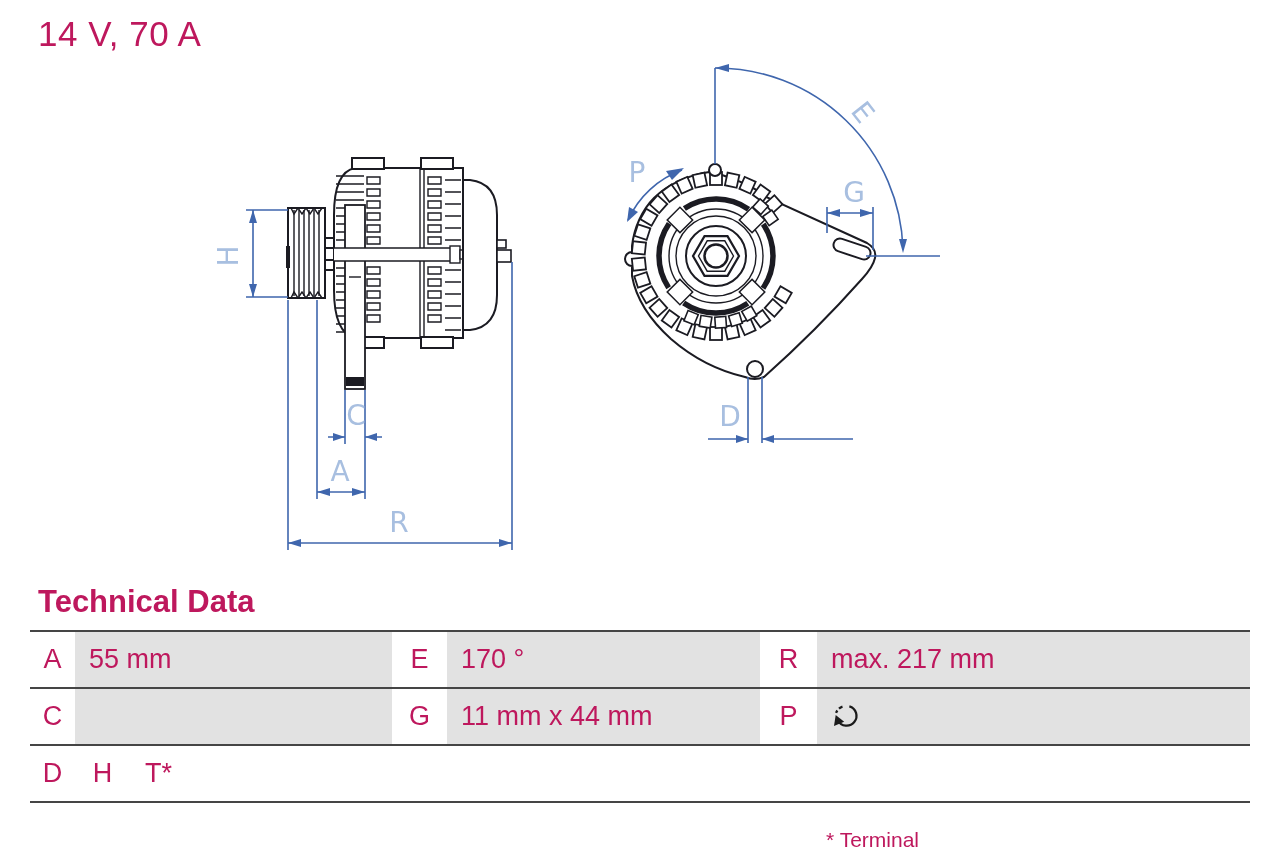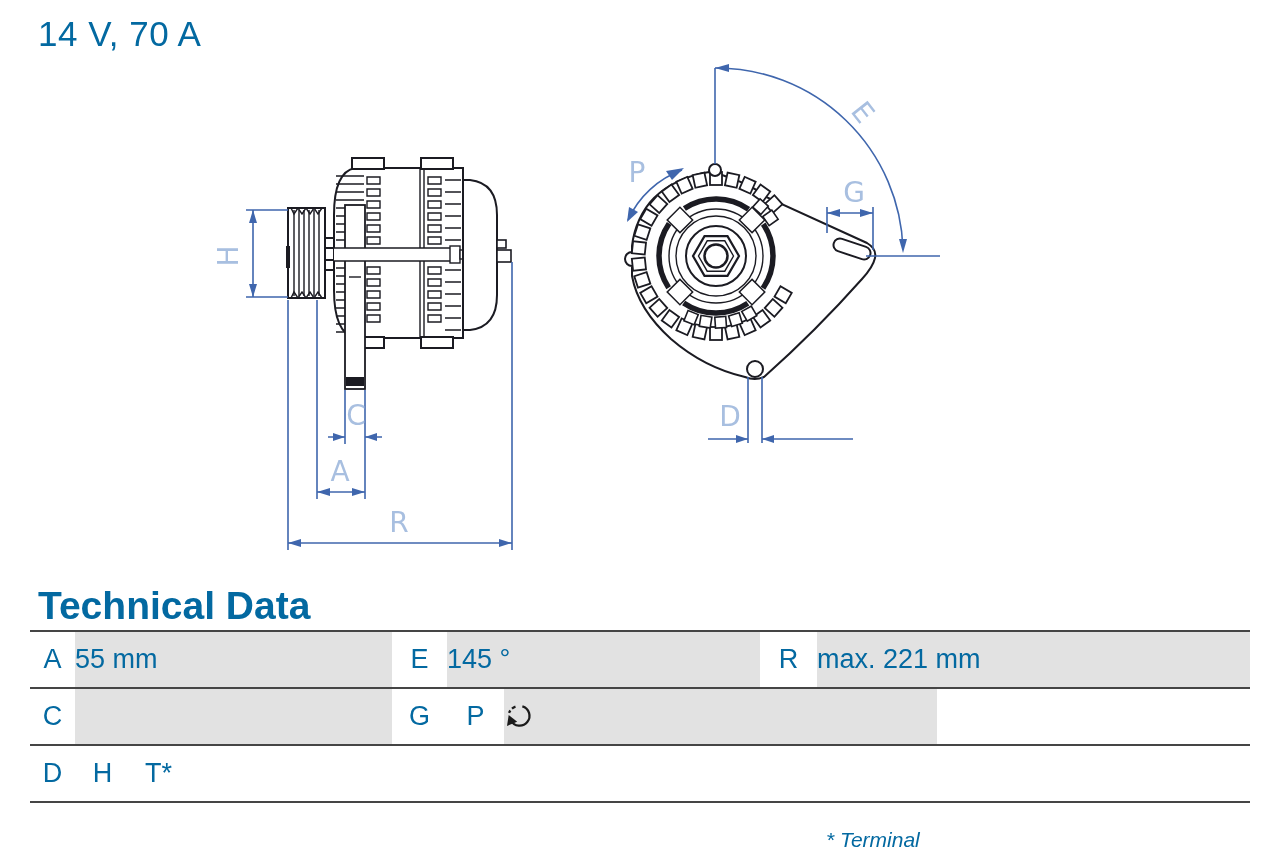--- a/index.html
+++ b/index.html
@@ -1,26 +1,26 @@
 <!DOCTYPE html>
 <html><head>
 <meta charset="utf-8">
 <style>
   html,body{margin:0;padding:0;background:#fff;}
   .page{position:relative;width:1280px;height:853px;background:#ffffff;overflow:hidden;
-        font-family:"Liberation Sans",sans-serif;color:#0369a1;}
+        font-family:"Liberation Sans",sans-serif;color:#be185d;}
   .title{position:absolute;left:38px;top:14px;font-size:35px;letter-spacing:.5px;}
-  .heading{position:absolute;left:38px;top:584px;font-size:39px;font-weight:bold;}
+  .heading{position:absolute;left:38px;top:584px;font-size:31px;font-weight:bold;}
   .drawing{position:absolute;left:0;top:0;}
   .ttable{position:absolute;left:30px;top:630px;width:1220px;border-bottom:2px solid #454545;}
   .trow{display:flex;height:55px;border-top:2px solid #454545;}
   .tkey{flex:none;display:flex;align-items:center;justify-content:center;font-size:27px;background:#fff;}
-  .tval{flex:none;display:flex;align-items:center;background:#e2e2e2;font-size:27px;box-sizing:border-box;}
+  .tval{flex:none;display:flex;align-items:center;background:#e2e2e2;padding-left:14px;font-size:27px;box-sizing:border-box;}
   .w-k1{width:45px}.w-v1{width:317px}.w-k2{width:55px}.w-v2{width:313px}.w-k3{width:57px}.w-v3{width:433px}
-  .footnote{position:absolute;left:826px;top:828px;font-size:21px;font-style:italic;}
+  .footnote{position:absolute;left:826px;top:828px;font-size:21px;}
   
   .ol{stroke:#1b1b22;fill:none;stroke-width:2;}
   .olf{stroke:#1b1b22;fill:#ffffff;stroke-width:2;}
   .thin{stroke:#1b1b22;fill:none;stroke-width:1.4;}
   .dim{stroke:#3f66ad;fill:none;stroke-width:1.6;}
   .dimf{fill:#3f66ad;stroke:none;}
   .dlabel{fill:#a8bfe0;font-family:"DejaVu Sans",sans-serif;font-size:28px;font-weight:400;}
 </style>
 </head>
 <body>
@@ -220,28 +220,29 @@
     </g>
   </svg>
 
   <div class="heading">Technical Data</div>
 
   <div class="ttable">
     <div class="trow">
       <div class="tkey w-k1">A</div>
       <div class="tval w-v1">55 mm</div>
       <div class="tkey w-k2">E</div>
-      <div class="tval w-v2">145 °</div>
+      <div class="tval w-v2">170 °</div>
       <div class="tkey w-k3">R</div>
-      <div class="tval w-v3">max. 221 mm</div>
+      <div class="tval w-v3">max. 217 mm</div>
     </div>
     <div class="trow">
       <div class="tkey w-k1">C</div>
       <div class="tval w-v1"></div>
       <div class="tkey w-k2">G</div>
+      <div class="tval w-v2">11 mm x 44 mm</div>
       <div class="tkey w-k3">P</div>
       <div class="tval w-v3">
         <svg width="32" height="29" viewBox="0 0 34 30">
           <path d="M19.5 4.2 A10.5 10.5 0 1 1 7.3 19.2" fill="none" stroke="#1b1b1b" stroke-width="2.4"></path>
           <path d="M8.5 6.6 A10.5 10.5 0 0 1 12.2 4.5 M5.4 11.2 A10.5 10.5 0 0 1 6.8 8.6" fill="none" stroke="#1b1b1b" stroke-width="2.4"></path>
           <polygon points="3.2,25 5,13.5 14,20.5" fill="#1b1b1b"></polygon>
         </svg>
       </div>
     </div>
     <div class="trow">

